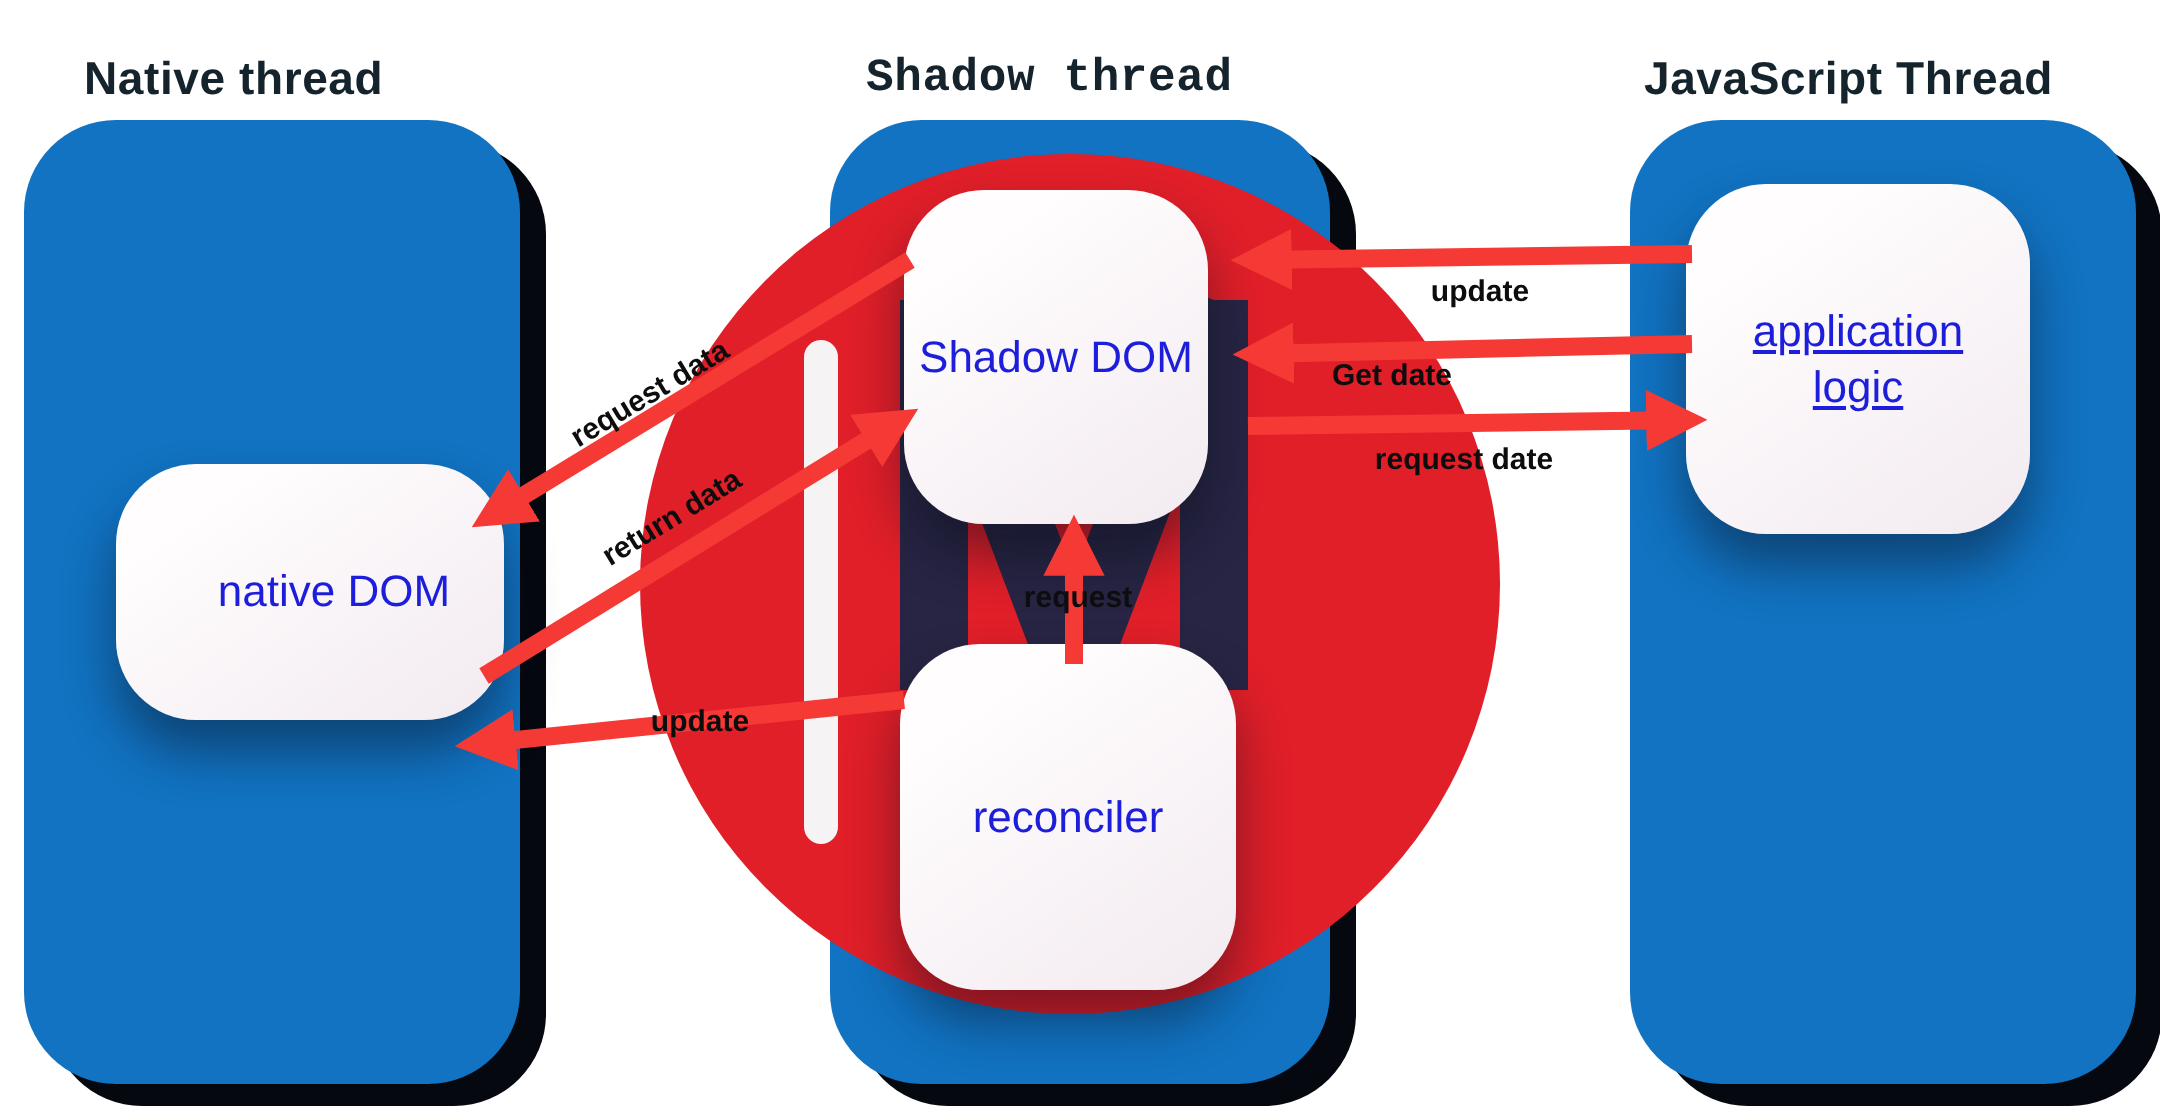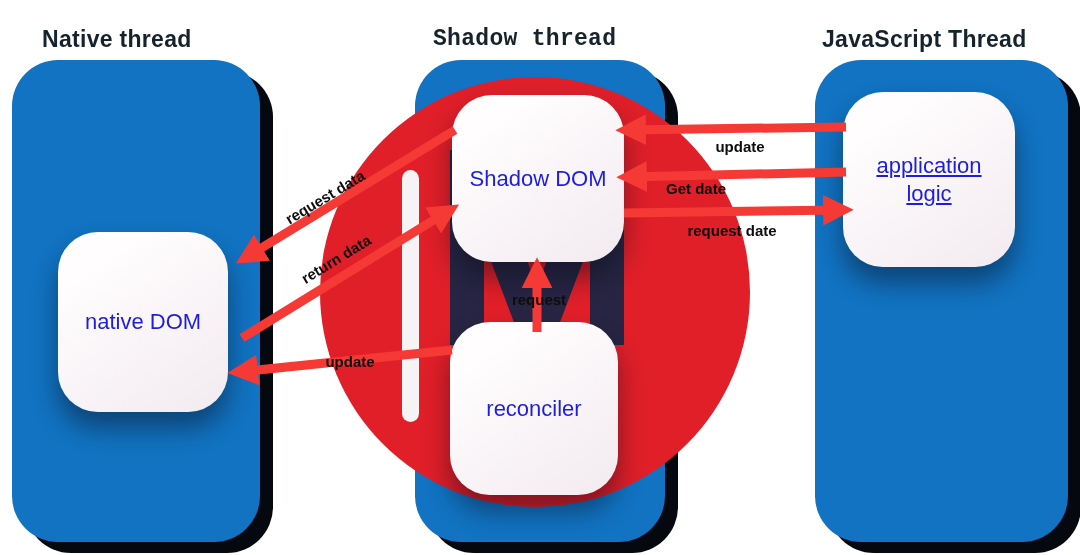--- a/index.html
+++ b/index.html
@@ -31,22 +31,22 @@
     border-radius:9px;
   }
   .wm{position:absolute;left:0;top:0;pointer-events:none;}
 
   .node{
     position:absolute;display:flex;align-items:center;justify-content:center;text-align:center;
     background:linear-gradient(145deg,#fffdfe 20%,#f2eaef 100%);
     border-radius:40px;box-shadow:0 16px 26px rgba(8,12,24,.45);
     color:#1c1edb;font-size:22px;font-weight:500;line-height:1.25;
   }
-  .n-native{left:58px;top:232px;width:170px;height:180px;}
-  .n-shadow{left:452px;top:95px;width:172px;height:167px;}
+  .n-native{left:58px;top:232px;width:170px;height:128px;padding-left:24px;}
+  .n-shadow{left:452px;top:95px;width:152px;height:167px;}
   .n-recon{left:450px;top:322px;width:168px;height:173px;align-items:center;}
   .n-app{left:843px;top:92px;width:172px;height:175px;}
   .n-app .node-label{max-width:126px;text-decoration:underline;}
 
   .arrows{position:absolute;left:0;top:0;pointer-events:none;}
 
   .alab{
     position:absolute;color:#0d0d0d;font-weight:700;font-size:15px;white-space:nowrap;
     transform:translate(-50%,-50%);
   }

